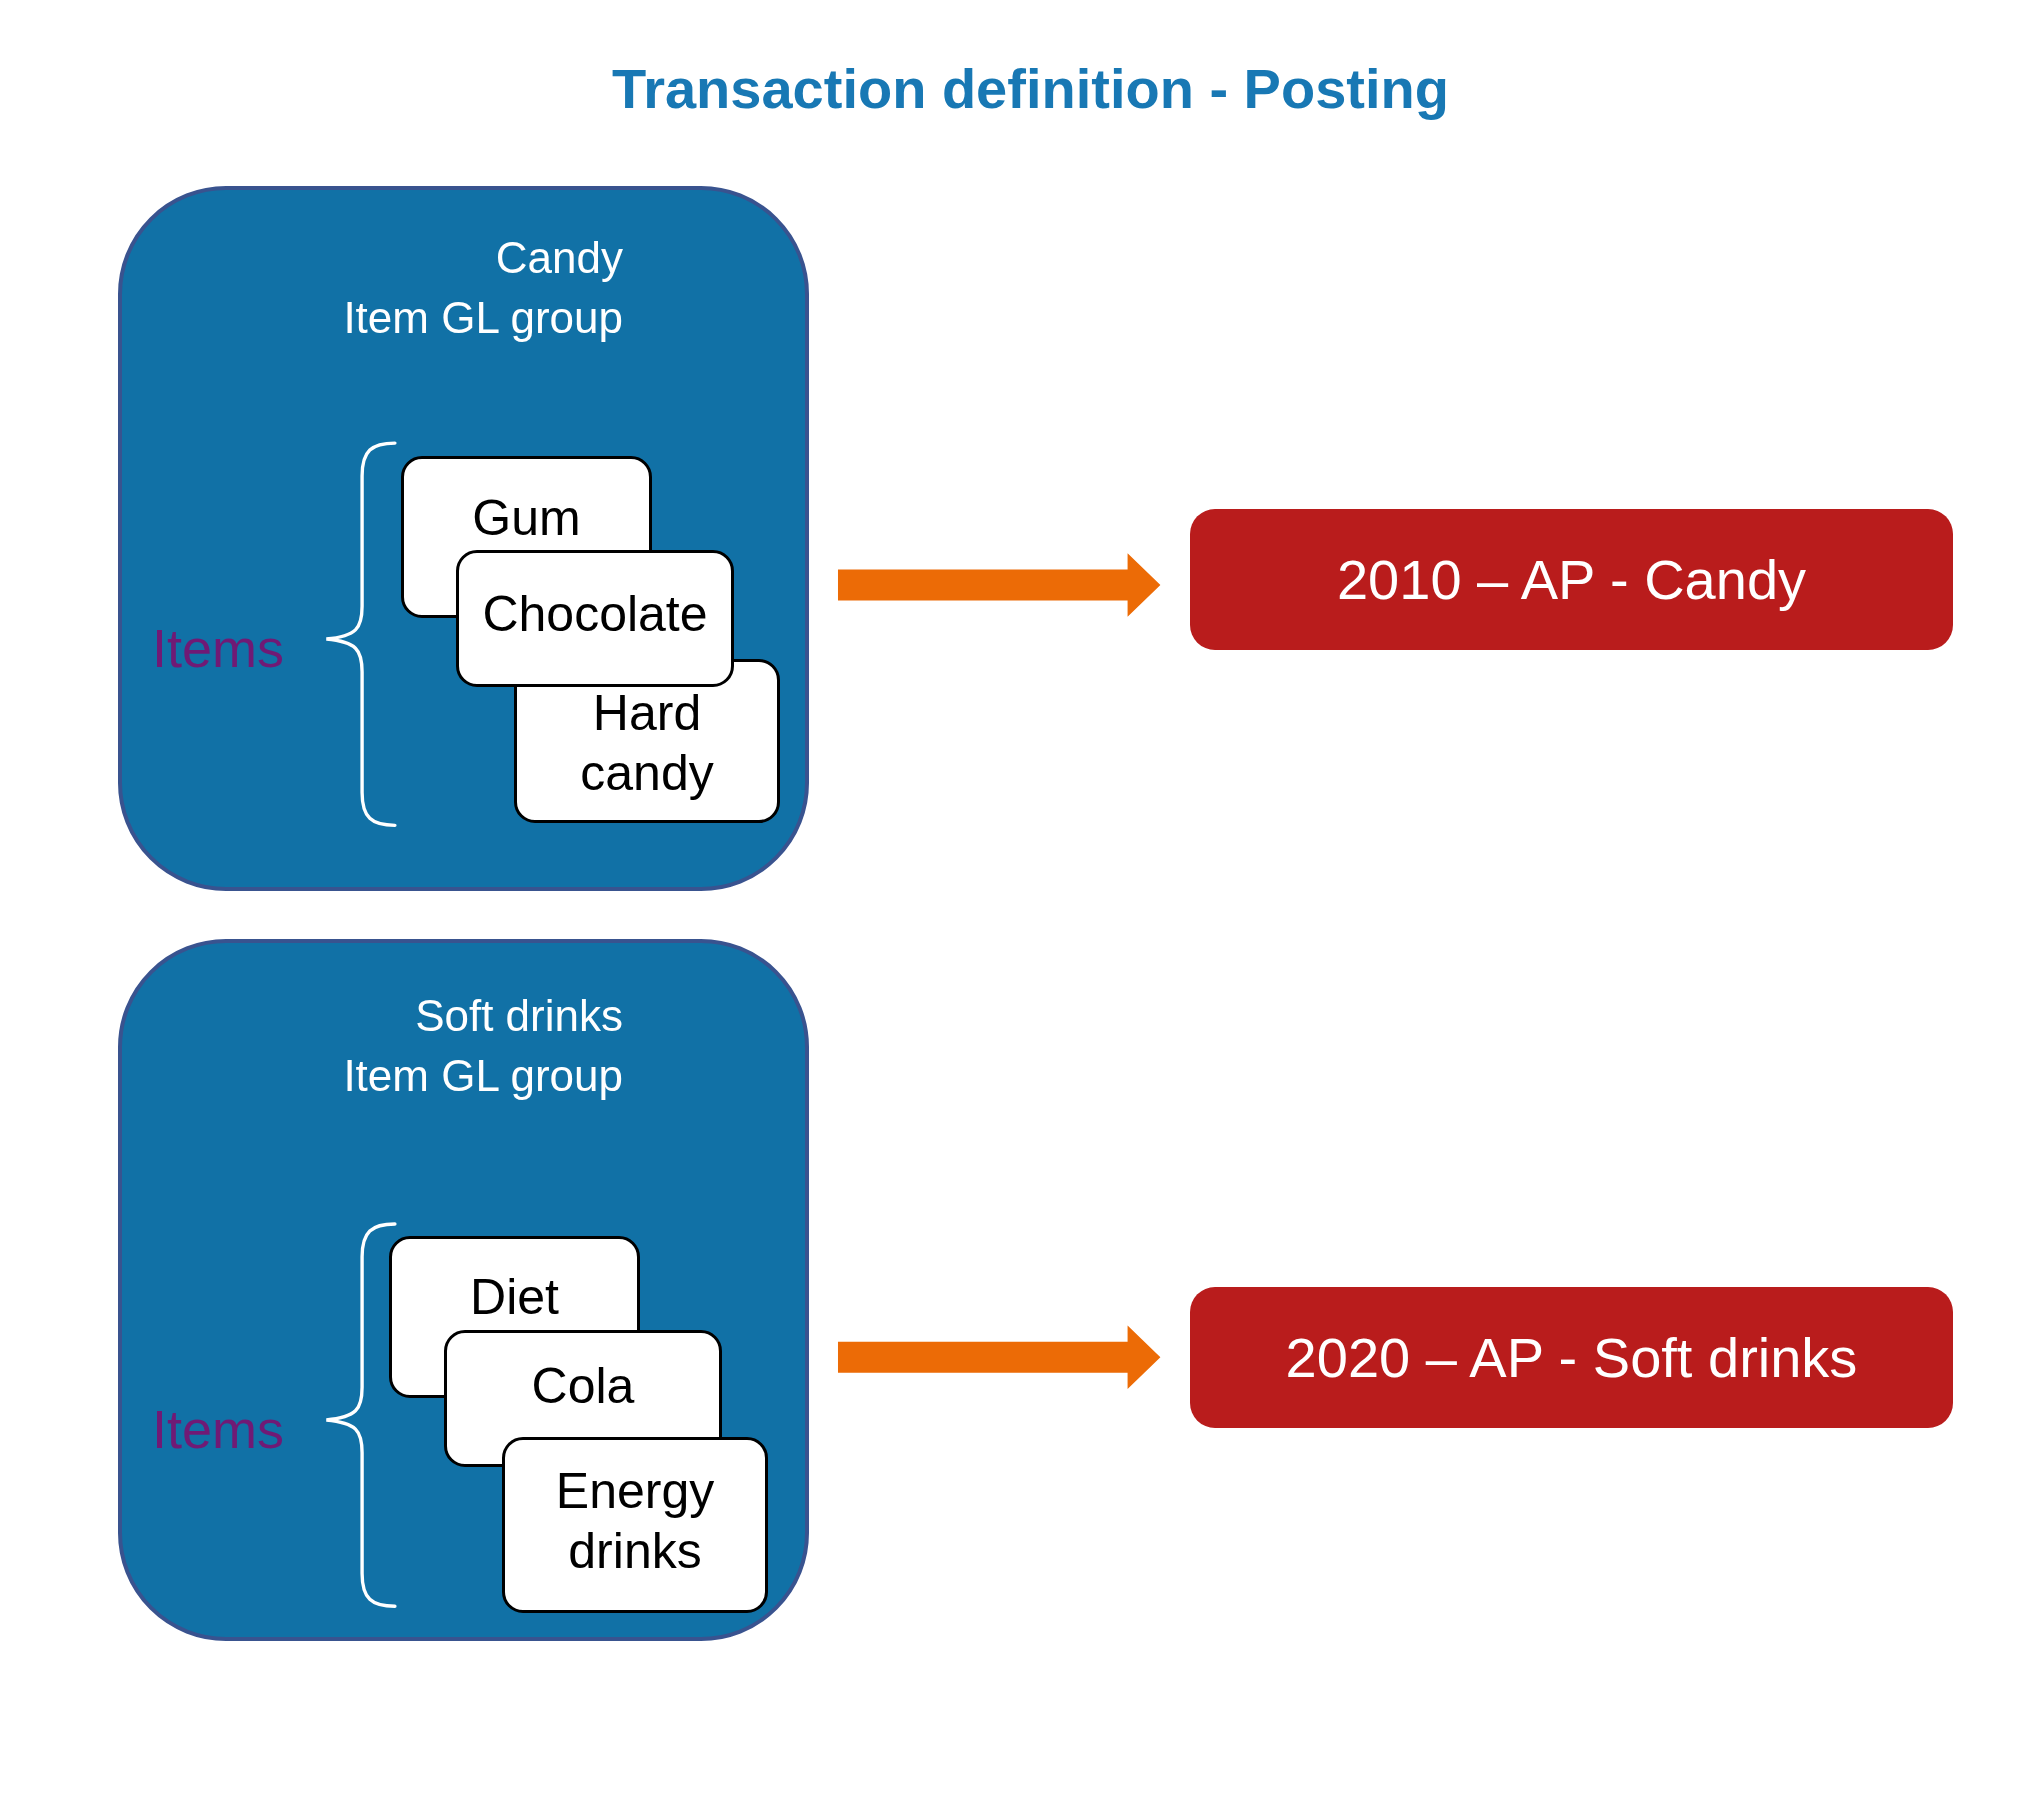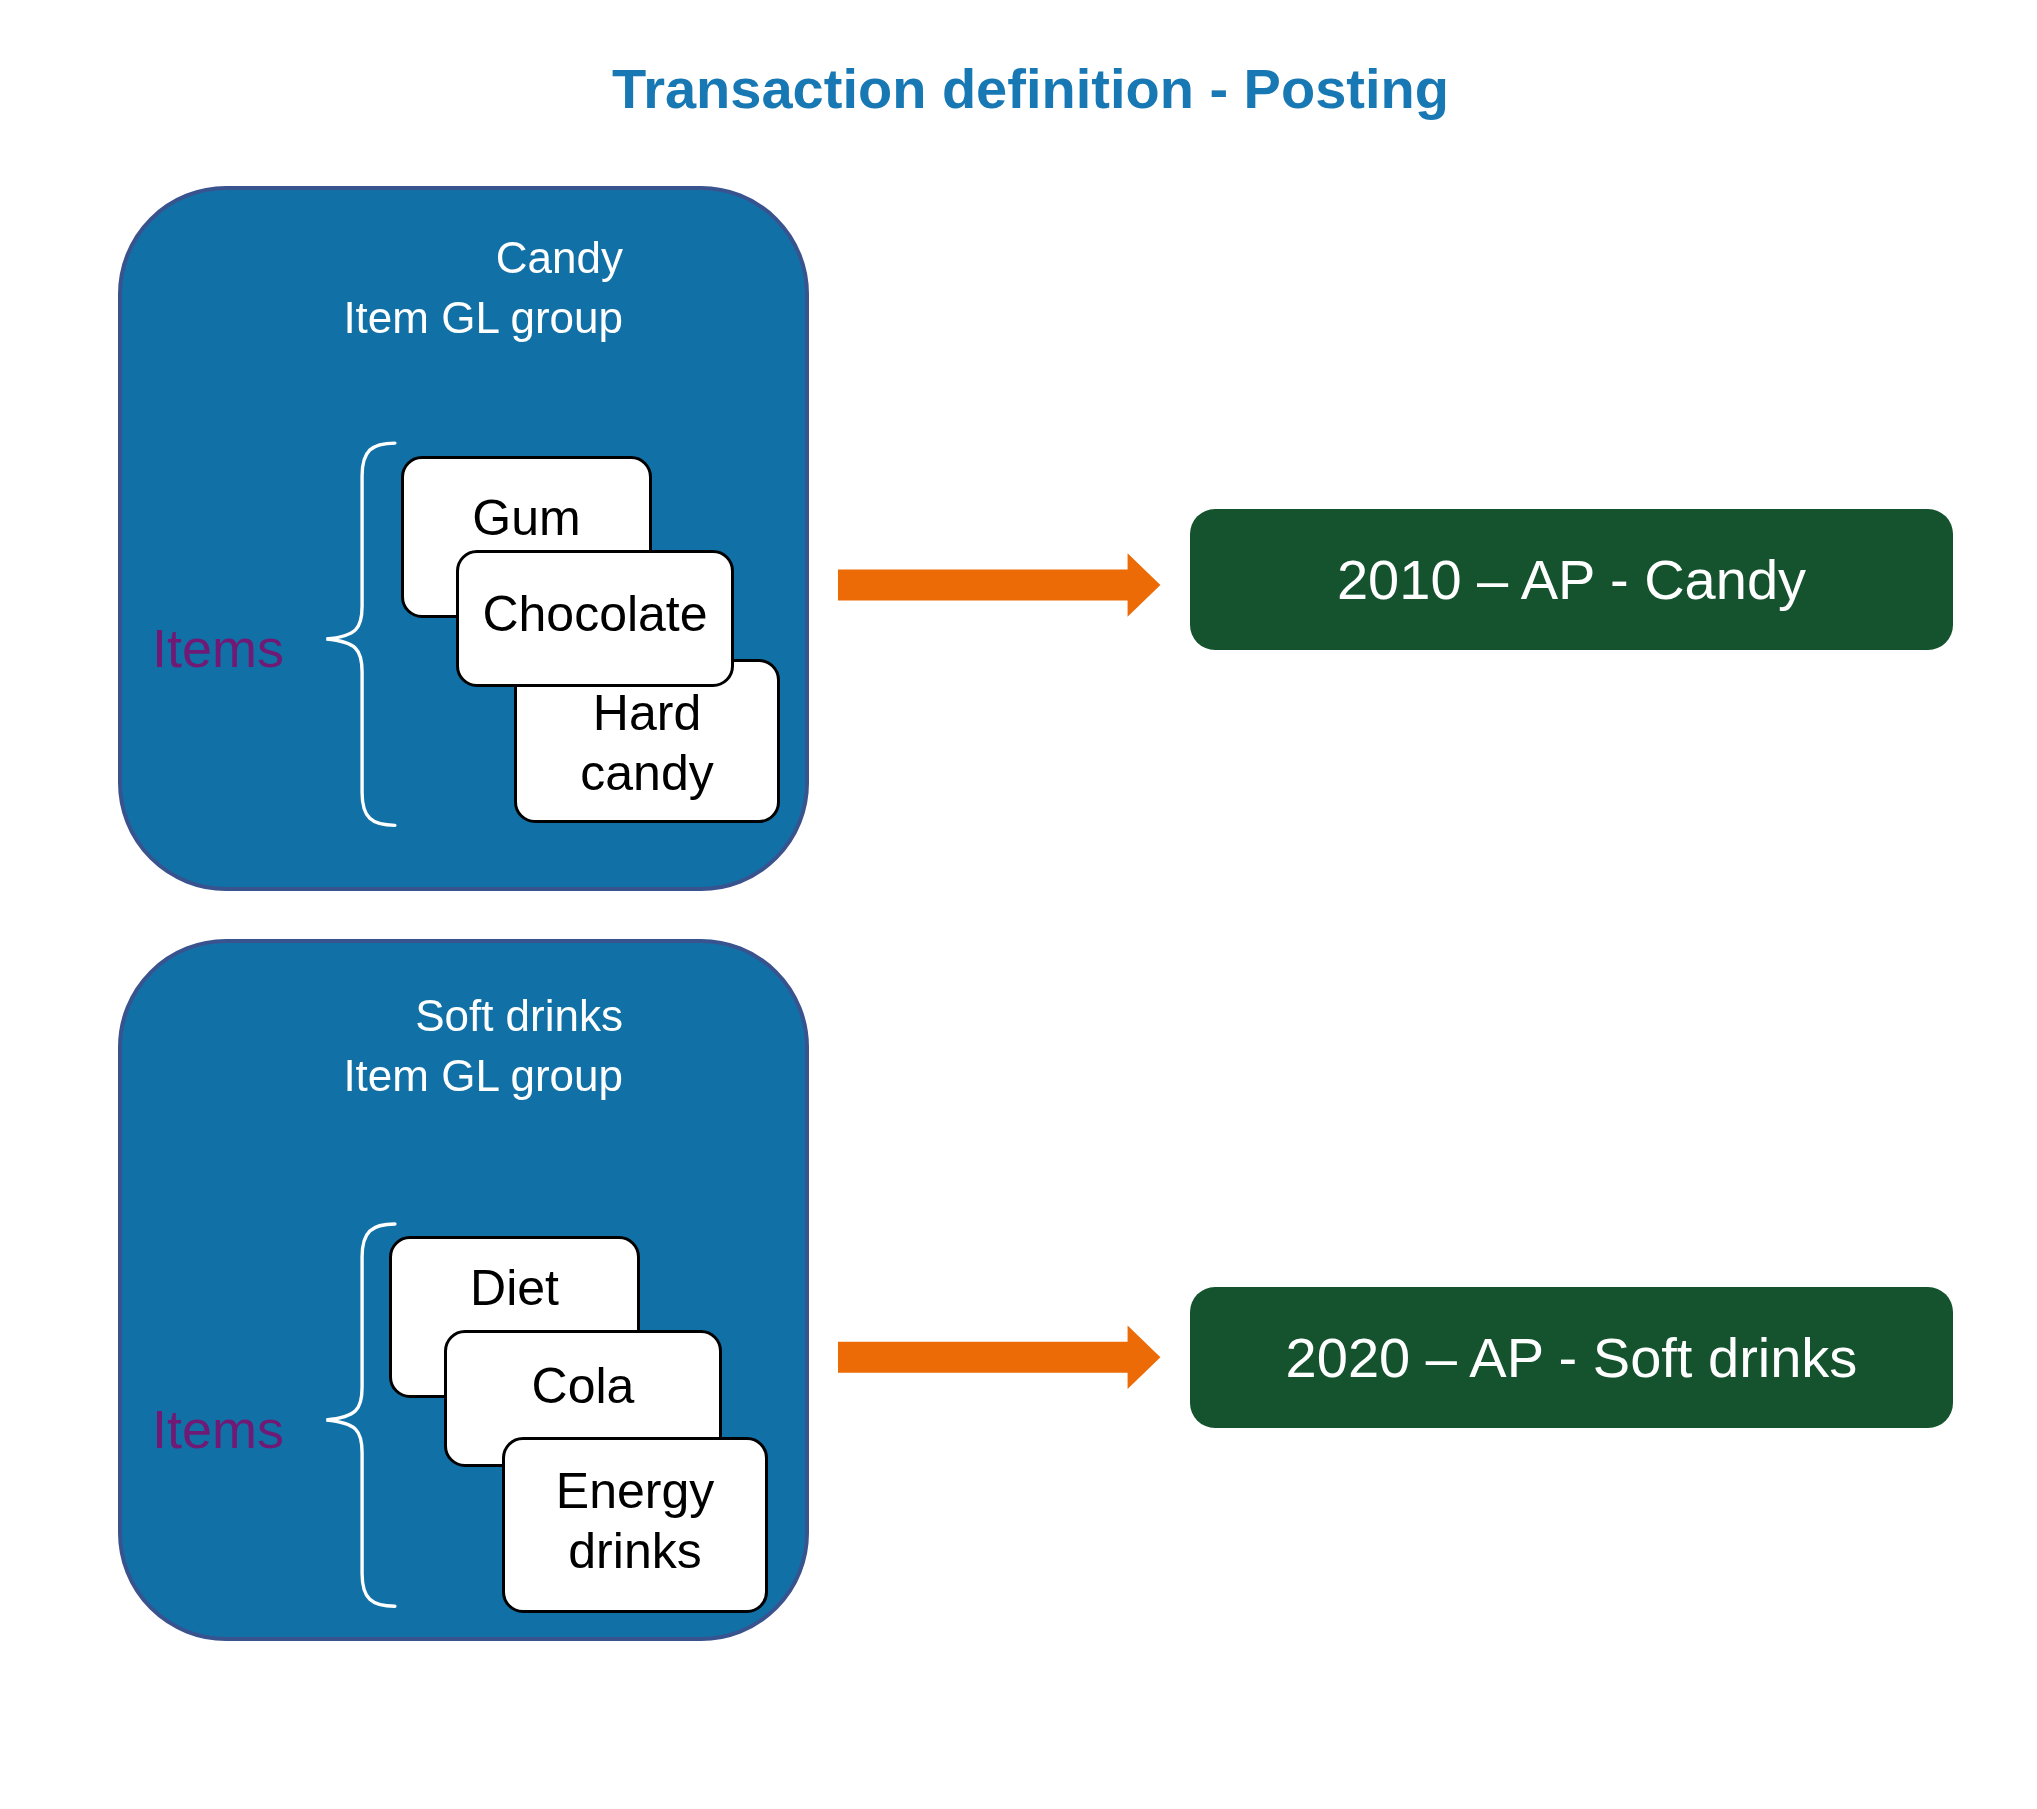--- a/index.html
+++ b/index.html
@@ -56,21 +56,21 @@
     text-align:center;
     color:#000000;
     font-size:50px;
     line-height:60px;
   }
   .account-box{
     position:absolute;
     left:1190px;
     width:763px;
     height:141px;
-    background:#14532d;
+    background:#b91c1c;
     border-radius:25px;
     color:#ffffff;
     font-size:56px;
     display:flex;
     align-items:center;
     justify-content:center;
   }
   .overlay{
     position:absolute;
     left:0;top:0;
@@ -118,21 +118,21 @@
 
   <div class="gl-box" style="top:939px;height:702px;"></div>
 
   <div class="gl-title" style="top:986px;">
     <div>Soft drinks</div>
     <div>Item GL group</div>
   </div>
 
   <div class="items-label" style="top:1393px;">Items</div>
 
-  <div class="card" style="left:389px;top:1236px;width:251px;height:162px;padding-top:19px;">
+  <div class="card" style="left:389px;top:1236px;width:251px;height:162px;padding-top:28px;">
     <span>Diet</span>
   </div>
 
   <div class="card" style="left:444px;top:1330px;width:278px;height:137px;padding-top:23px;">
     <span>Cola</span>
   </div>
 
   <div class="card" style="left:502px;top:1437px;width:266px;height:176px;padding:21px 7.7px 0 7.7px;">
     <span>Energy drinks</span>
   </div>

